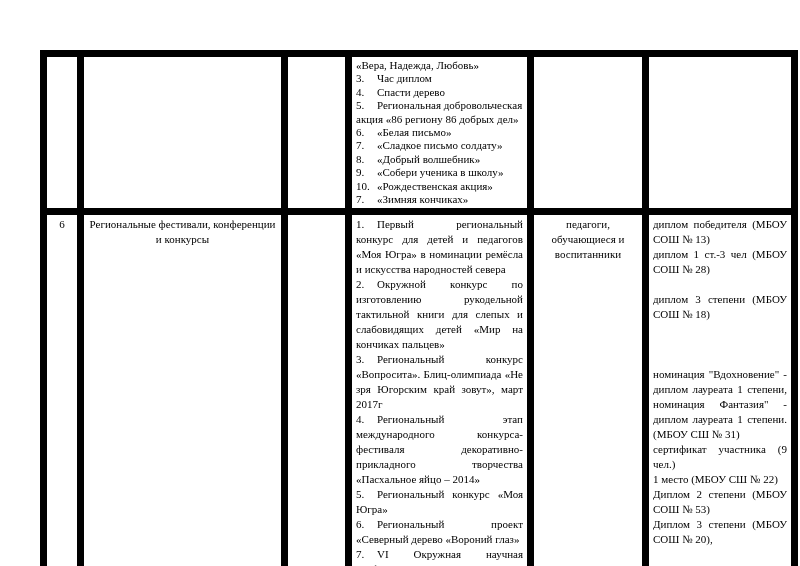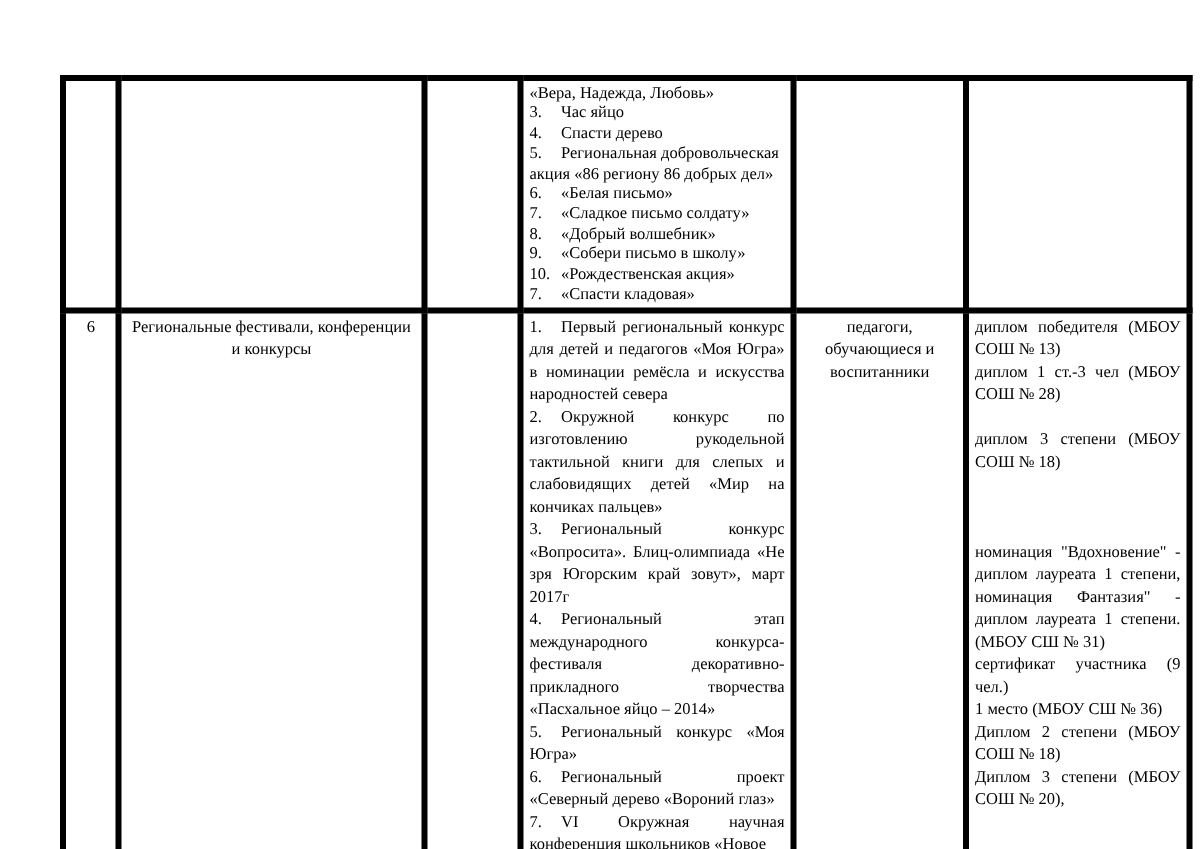--- a/index.html
+++ b/index.html
@@ -17,21 +17,21 @@
     color: #000000;
   }
   table.doc-table {
     position: absolute;
     left: 40px;
     top: 50px;
     border-collapse: collapse;
     table-layout: fixed;
   }
   td {
-    border: 4px solid #000000;
+    border: 7px solid #000000;
     vertical-align: top;
     padding: 2px 4px;
     font-size: 11px;
     line-height: 15px;
     overflow: hidden;
     word-wrap: break-word;
   }
   .blk {
     margin: 0;
     min-height: 13px;
@@ -64,29 +64,29 @@
         <col style="width: 115px;">
         <col style="width: 149px;">
       </colgroup>
     <tbody id="table-body">
         <tr style="height: 150px;">
           <td class="center"></td>
           <td class="center"></td>
           <td></td>
           <td class="tight">
             <p class="blk"><span>«Вера, Надежда, Любовь»</span></p>
-            <p class="blk"><span class="num">3.</span><span>Час яйцо</span></p>
+            <p class="blk"><span class="num">3.</span><span>Час диплом</span></p>
             <p class="blk"><span class="num">4.</span><span>Спасти дерево</span></p>
             <p class="blk"><span class="num">5.</span><span>Региональная добровольческая акция «86 региону 86 добрых дел»</span></p>
             <p class="blk"><span class="num">6.</span><span>«Белая письмо»</span></p>
             <p class="blk"><span class="num">7.</span><span>«Сладкое письмо солдату»</span></p>
             <p class="blk"><span class="num">8.</span><span>«Добрый волшебник»</span></p>
-            <p class="blk"><span class="num">9.</span><span>«Собери письмо в школу»</span></p>
+            <p class="blk"><span class="num">9.</span><span>«Собери ученика в школу»</span></p>
             <p class="blk"><span class="num">10.</span><span>«Рождественская акция»</span></p>
-            <p class="blk"><span class="num">7.</span><span>«Спасти кладовая»</span></p>
+            <p class="blk"><span class="num">7.</span><span>«Зимняя кончиках»</span></p>
           </td>
           <td class="center"></td>
           <td></td>
         </tr>
         <tr style="height: 420px;">
           <td class="center">
             <p class="blk"><span>6</span></p>
           </td>
           <td class="center">
             <p class="blk"><span>Региональные фестивали, конференции и конкурсы</span></p>
@@ -107,20 +107,20 @@
           <td class="justify">
             <p class="blk"><span>диплом победителя (МБОУ СОШ № 13)</span></p>
             <p class="blk"><span>диплом 1 ст.-3 чел (МБОУ СОШ № 28)</span></p>
             <p class="blk">&nbsp;</p>
             <p class="blk"><span>диплом 3 степени (МБОУ СОШ № 18)</span></p>
             <p class="blk">&nbsp;</p>
             <p class="blk">&nbsp;</p>
             <p class="blk">&nbsp;</p>
             <p class="blk"><span>номинация "Вдохновение" - диплом лауреата 1 степени, номинация Фантазия" - диплом лауреата 1 степени. (МБОУ СШ № 31)</span></p>
             <p class="blk"><span>сертификат участника (9 чел.)</span></p>
-            <p class="blk"><span>1 место (МБОУ СШ № 36)</span></p>
-            <p class="blk"><span>Диплом 2 степени (МБОУ СОШ № 18)</span></p>
+            <p class="blk"><span>1 место (МБОУ СШ № 22)</span></p>
+            <p class="blk"><span>Диплом 2 степени (МБОУ СОШ № 53)</span></p>
             <p class="blk"><span>Диплом 3 степени (МБОУ СОШ № 20),</span></p>
           </td>
         </tr>
       </tbody>
   </table>
 </div>
 
 </body></html>

